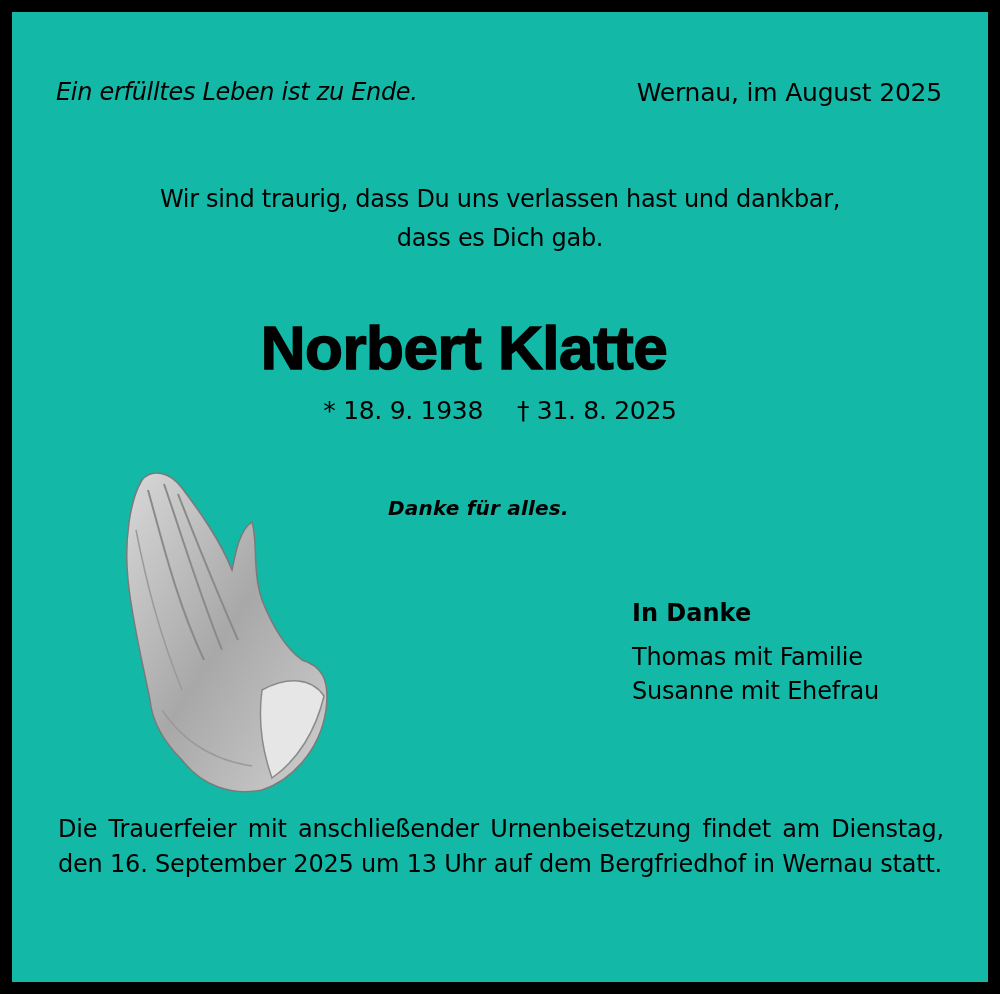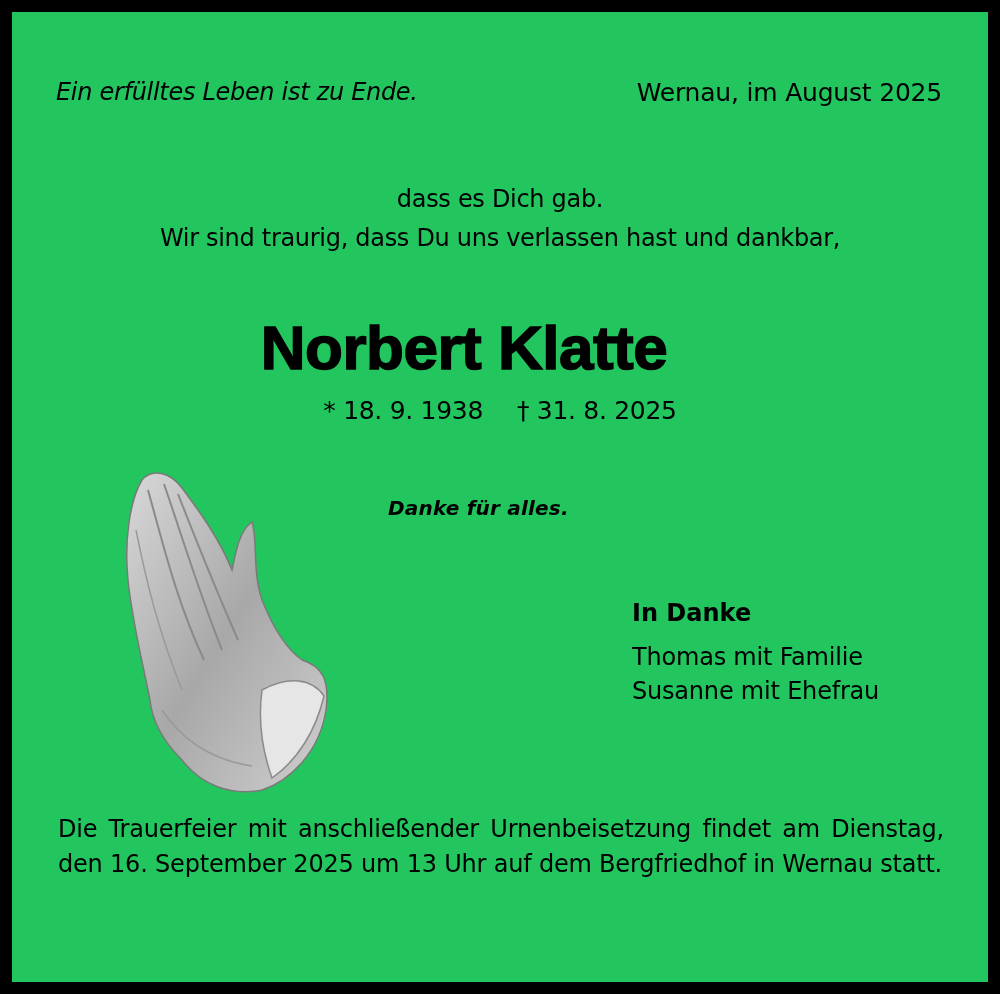--- a/index.html
+++ b/index.html
@@ -1,19 +1,19 @@
 <!DOCTYPE html>
 <html><head>
   <meta charset="utf-8">
   <style>
     html, body { margin: 0; padding: 0; background: #000; }
     body { width: 1000px; height: 994px; position: relative; overflow: hidden; }
     .frame {
       position: absolute; left: 12px; top: 12px; width: 976px; height: 970px;
-      background: #22c55e; color: #000;
+      background: #14b8a6; color: #000;
       font-family: "DejaVu Sans", "Liberation Sans", sans-serif;
     }
     .abs { position: absolute; white-space: nowrap; }
     .top-left { left: 44px; top: 66px; font-size: 24px; font-style: italic; letter-spacing: -0.3px; }
     .top-right { right: 46px; top: 66px; font-size: 25px; letter-spacing: -0.2px; }
     .quote { left: 0; width: 976px; top: 168px; text-align: center; font-size: 24px; line-height: 39px; letter-spacing: -0.3px; white-space: normal; }
     .name { left: 0; width: 904px; top: 300px; text-align: center; font-family: "Liberation Sans", sans-serif; font-weight: 900; font-size: 62px; letter-spacing: -0.5px; -webkit-text-stroke: 1.5px #000; }
     .dates { left: 0; width: 976px; top: 384px; text-align: center; font-size: 25px; letter-spacing: -0.3px; }
     .dates .gap { display: inline-block; width: 34px; }
     .thanks { left: 376px; top: 484px; font-size: 20px; font-weight: bold; font-style: italic; letter-spacing: 0.2px; }
@@ -24,22 +24,22 @@
     .notice { left: 46px; top: 800px; width: 886px; font-size: 24px; line-height: 35px; text-align: justify; white-space: normal; letter-spacing: -0.2px; }
   </style>
 </head>
 <body>
 
 <div class="frame">
   <div class="abs top-left">Ein erfülltes Leben ist zu Ende.</div>
   <div class="abs top-right">Wernau, im August 2025</div>
 
   <div class="abs quote">
+    <div>Wir sind traurig, dass Du uns verlassen hast und dankbar,</div>
     <div>dass es Dich gab.</div>
-    <div>Wir sind traurig, dass Du uns verlassen hast und dankbar,</div>
   </div>
 
   <div class="abs name">Norbert Klatte</div>
 
   <div class="abs dates">
     <span>* 18. 9. 1938</span><span class="gap"></span><span>† 31. 8. 2025</span>
   </div>
 
   <svg class="abs hands" viewBox="0 0 218 336">
     <defs>

